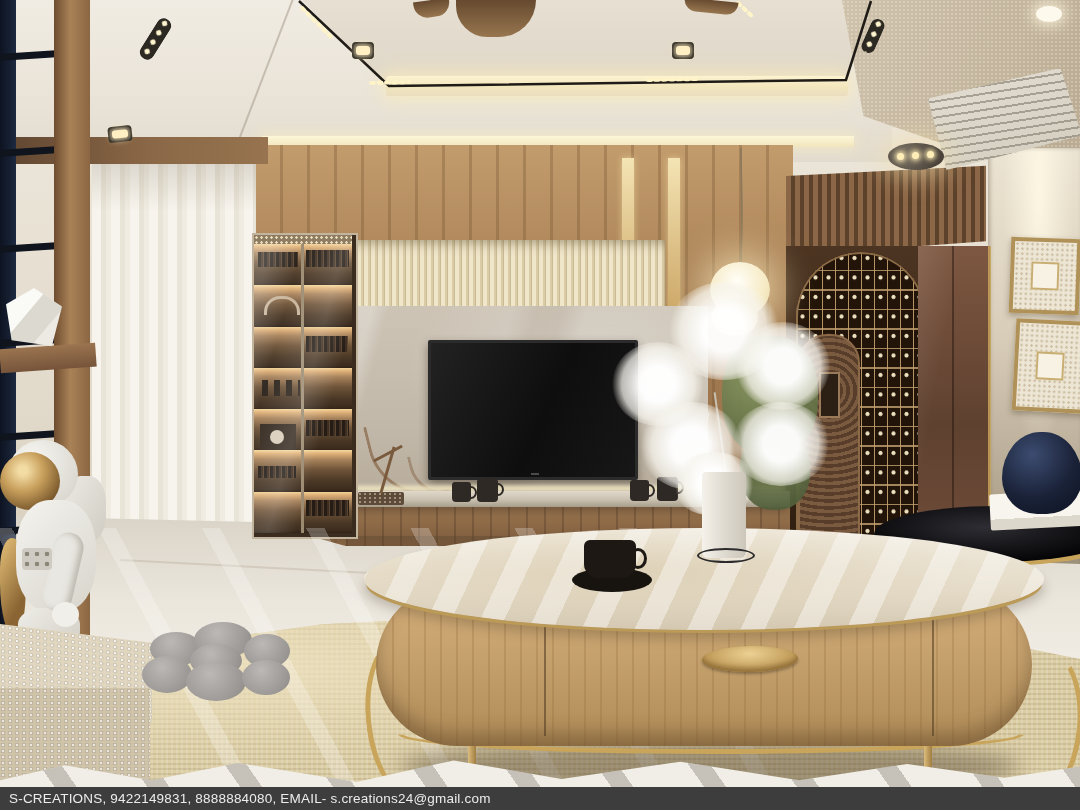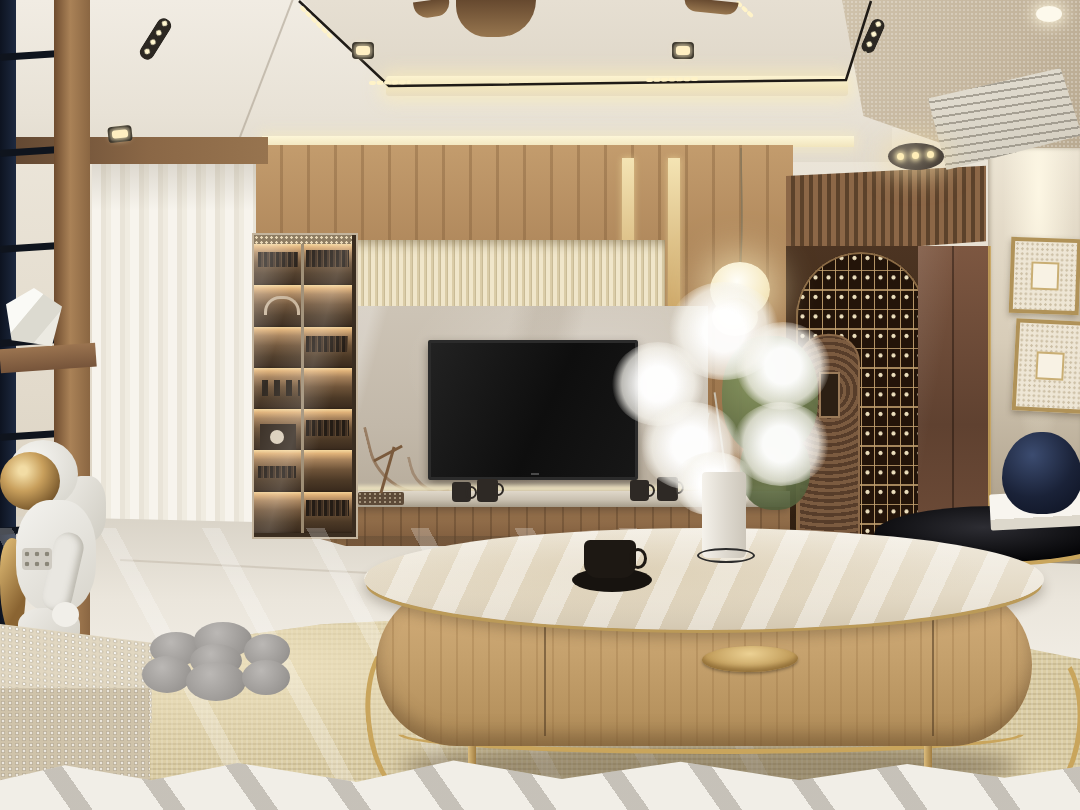--- a/index.html
+++ b/index.html
@@ -524,14 +524,17 @@
   <div class="ab table-handle"></div>
 
   <div class="ab vase-white"></div>
   <div class="ab vase-ring"></div>
 
   <div class="ab saucer"></div>
   <div class="ab esp-cup"></div>
 
   <div class="ab foreground"></div>
 
+  <div class="ab watermark-bar">
+    <span class="watermark-text">S-CREATIONS, 9422149831, 8888884080, EMAIL- s.creations24@gmail.com</span>
+  </div>
 
 </div>
 
 </body></html>

